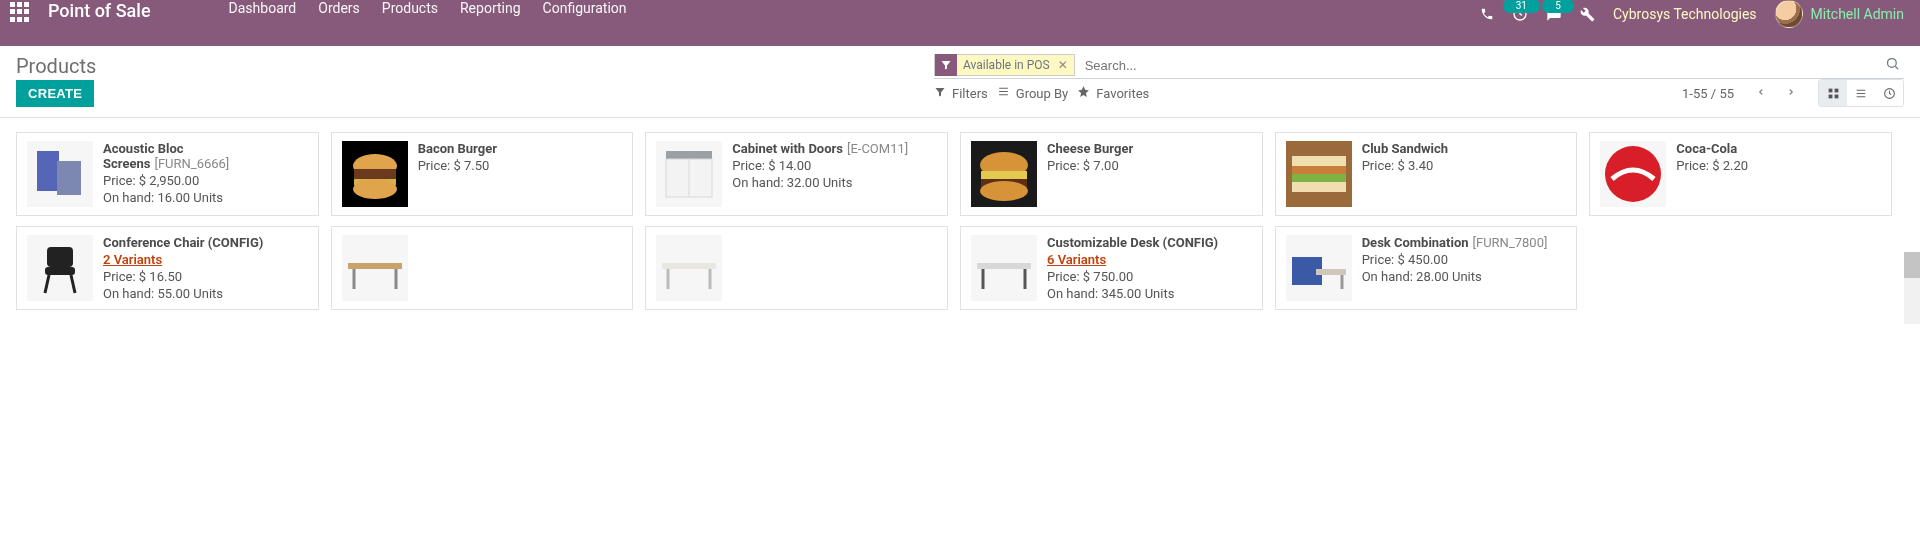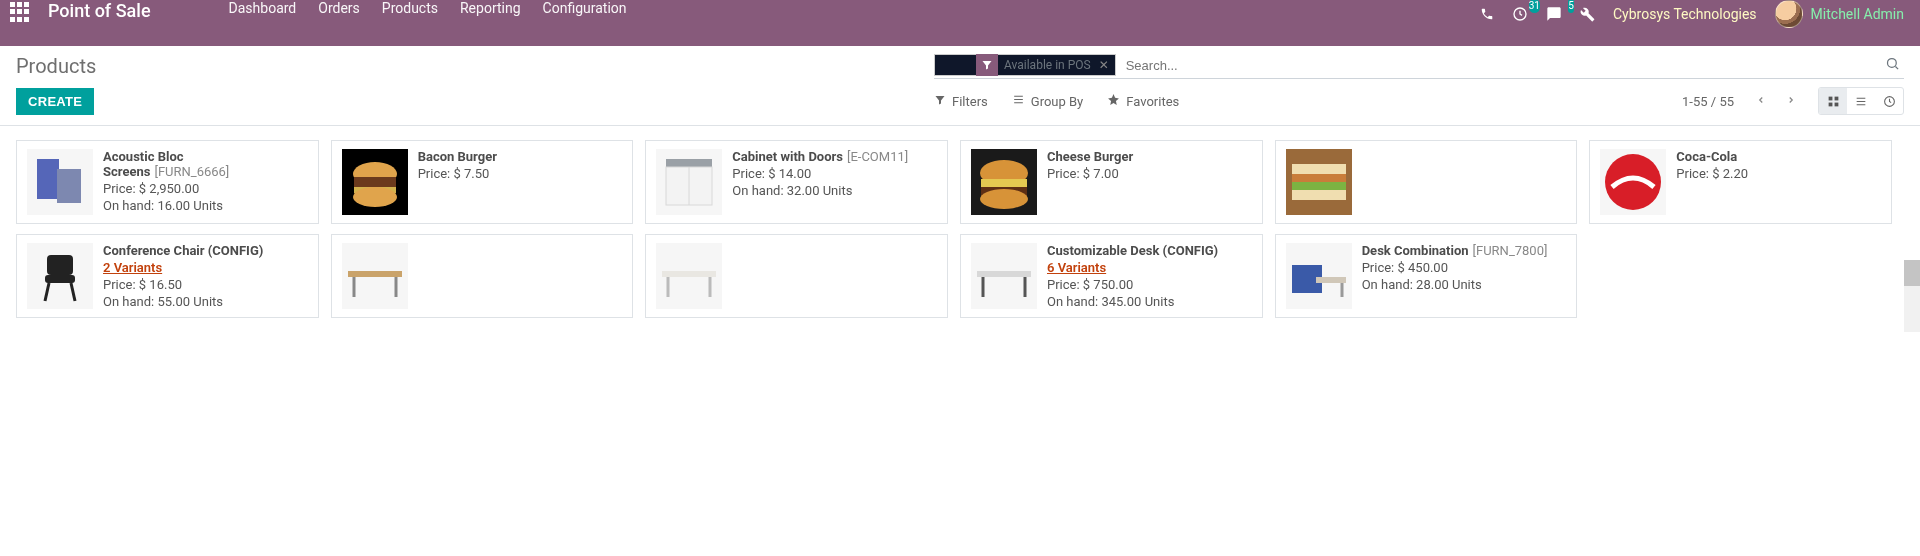--- a/index.html
+++ b/index.html
@@ -50,21 +50,21 @@
     gap: 18px;
   }
   .nav-icon { position: relative; display: inline-flex; color:#fff; font-size:15px; }
   .badge {
     position: absolute;
     top: -7px; right: -12px;
     font-size: 10px;
     background: #00a09d;
     color: #fff;
     border-radius: 9px;
-    padding: 1px 0;
+    padding: 1px 13px;
     line-height: 1.2;
   }
   .badge.green { background:#00a09d; }
   .company-name { font-size: 14px; color:#fef9c3; }
   .user-block { display:flex; align-items:center; gap:8px; color:#86efac; font-size:14px; }
   .avatar {
     width:28px; height:28px; border-radius:50%;
     background: radial-gradient(circle at 35% 30%, #f6cda1 0 45%, #9c6e50 46% 60%, #6d4a34 61% 100%);
     border:1px solid rgba(255,255,255,.4);
   }
@@ -84,46 +84,45 @@
   }
   .search-bar {
     display:flex; align-items:center;
     border-bottom:1px solid #ced4da;
     padding-bottom:2px;
     gap:6px;
   }
   .facet-chip {
     display:inline-flex; align-items:center;
     border:1px solid #ccc;
-    background:#0f172a;
+    background:#fef9c3;
     font-size:12px;
     color:#6c757d;
     height:22px;
     padding-right:6px;
-    padding-left:41px;
   }
   .facet-chip .icon-box {
     background:#875a7b; color:#fff;
     width:22px; height:22px;
     display:inline-flex; align-items:center; justify-content:center;
     margin-right:6px;
   }
   .facet-chip .remove { margin-left:8px; cursor:pointer; color:#888; }
   .search-input {
     flex:1; border:none; outline:none;
     font-size:13px; padding:2px 4px; color:#555;
   }
   .search-icon { color:#6c757d; font-size:14px; padding:0 4px; }
-  .cp-row2 { display:flex; align-items:center; margin-top:8px; }
+  .cp-row2 { display:flex; align-items:center; margin-top:0; }
   .btn-create {
     background:#00a09d; color:#fff; border:none;
     padding:6px 12px; font-size:13px; font-weight:600;
     letter-spacing:.3px; cursor:pointer;
   }
-  .search-tools { display:flex; align-items:center; gap:24px; }
+  .search-tools { display:flex; align-items:center; gap:9px; }
   .tool-btn { color:#666; font-size:13px; display:inline-flex; align-items:center; gap:6px; cursor:pointer; }
   .pager-row { margin-left:auto; display:flex; align-items:center; gap:14px; color:#666; font-size:13px; }
   .pager-nav { display:flex; gap:4px; }
   .pager-nav .chev { padding:4px 8px; color:#888; cursor:pointer; }
   .view-switch { display:flex; border:1px solid #dee2e6; border-radius:3px; overflow:hidden; }
   .view-btn { width:28px; height:26px; display:flex; align-items:center; justify-content:center; color:#666; cursor:pointer; }
   .view-btn.active { background:#e9ecef; }
 
   
   .kanban {
@@ -377,20 +376,28 @@
       <div>Price: $ 7.00</div>
 
     </div>
       </div>
       <div class="card">
     <div class="thumb">
       <svg viewBox="0 0 66 66">
             <use href="#th-sandwich2"></use>
           </svg>
     </div>
+    <div class="card-body">
+      <div class="card-title">
+        <b>Club Sandwich</b><span class="ref"></span>
+      </div>
+
+      <div>Price: $ 3.40</div>
+
+    </div>
       </div>
       <div class="card">
     <div class="thumb">
       <svg viewBox="0 0 66 66">
             <use href="#th-cola"></use>
           </svg>
     </div>
     <div class="card-body">
       <div class="card-title">
         <b>Coca-Cola</b><span class="ref"></span>

